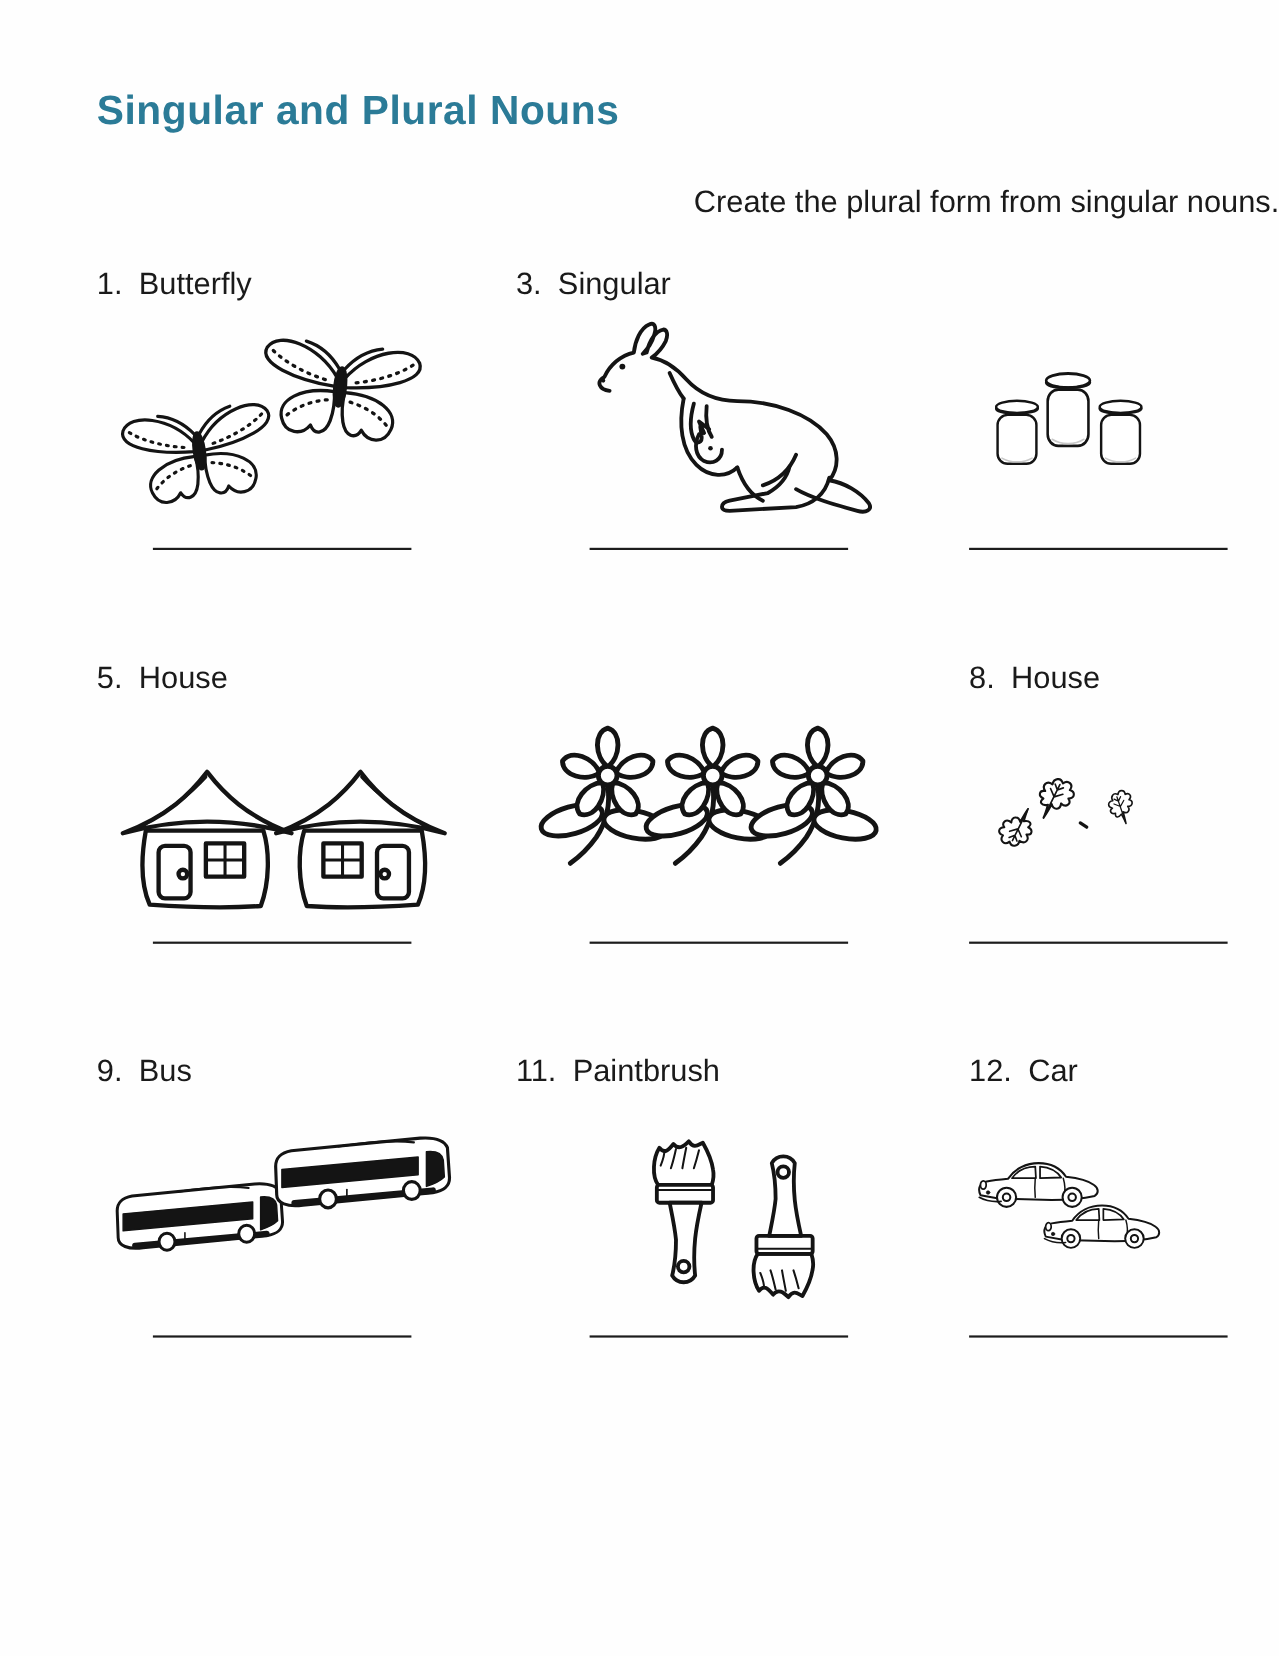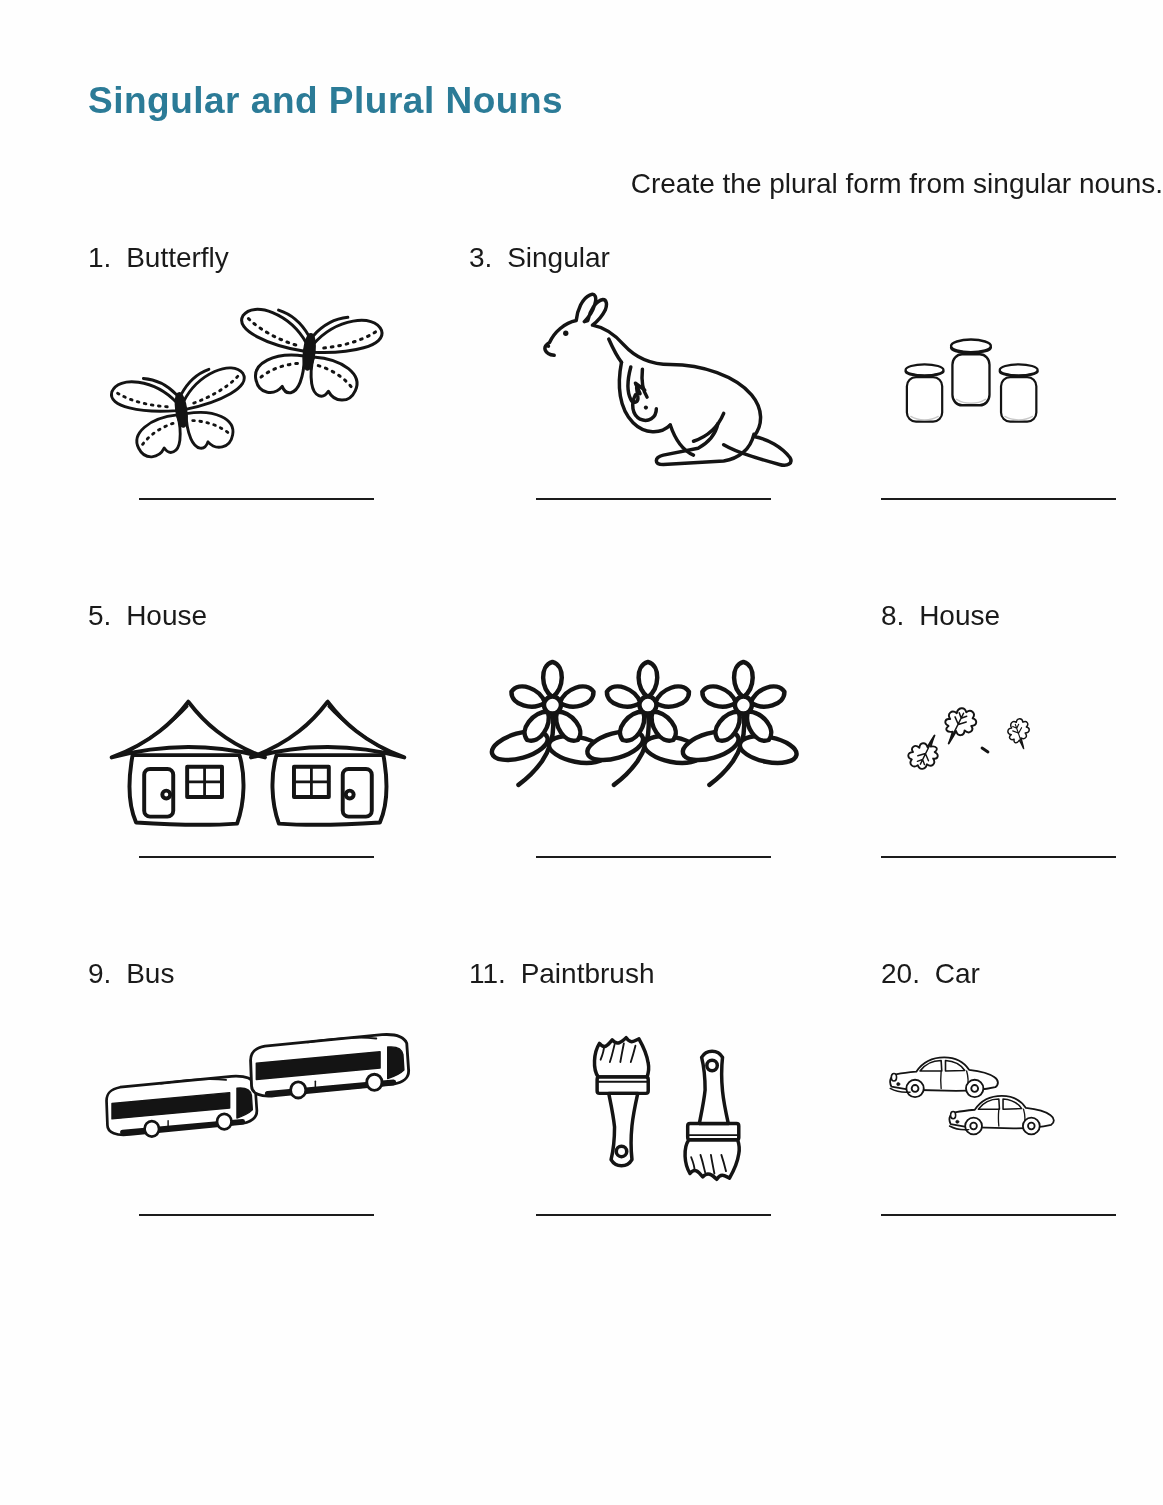--- a/index.html
+++ b/index.html
@@ -310,21 +310,21 @@
     <div class="item-image">
         <svg class="art" viewBox="0 0 270 180" preserveAspectRatio="xMidYMid meet">
           <use href="#sym-paintbrushes-icon"></use>
         </svg>
       </div>
     <div class="answer-line"></div>
   </div>
 
   <div class="item">
     <div class="item-label">
-      <span class="item-number">20. </span><span class="item-noun">Car</span>
+      <span class="item-number">12. </span><span class="item-noun">Car</span>
     </div>
     <div class="item-image">
         <svg class="art" viewBox="0 0 270 180" preserveAspectRatio="xMidYMid meet">
           <use href="#sym-cars-icon"></use>
         </svg>
       </div>
     <div class="answer-line"></div>
   </div>
 </section>
 

